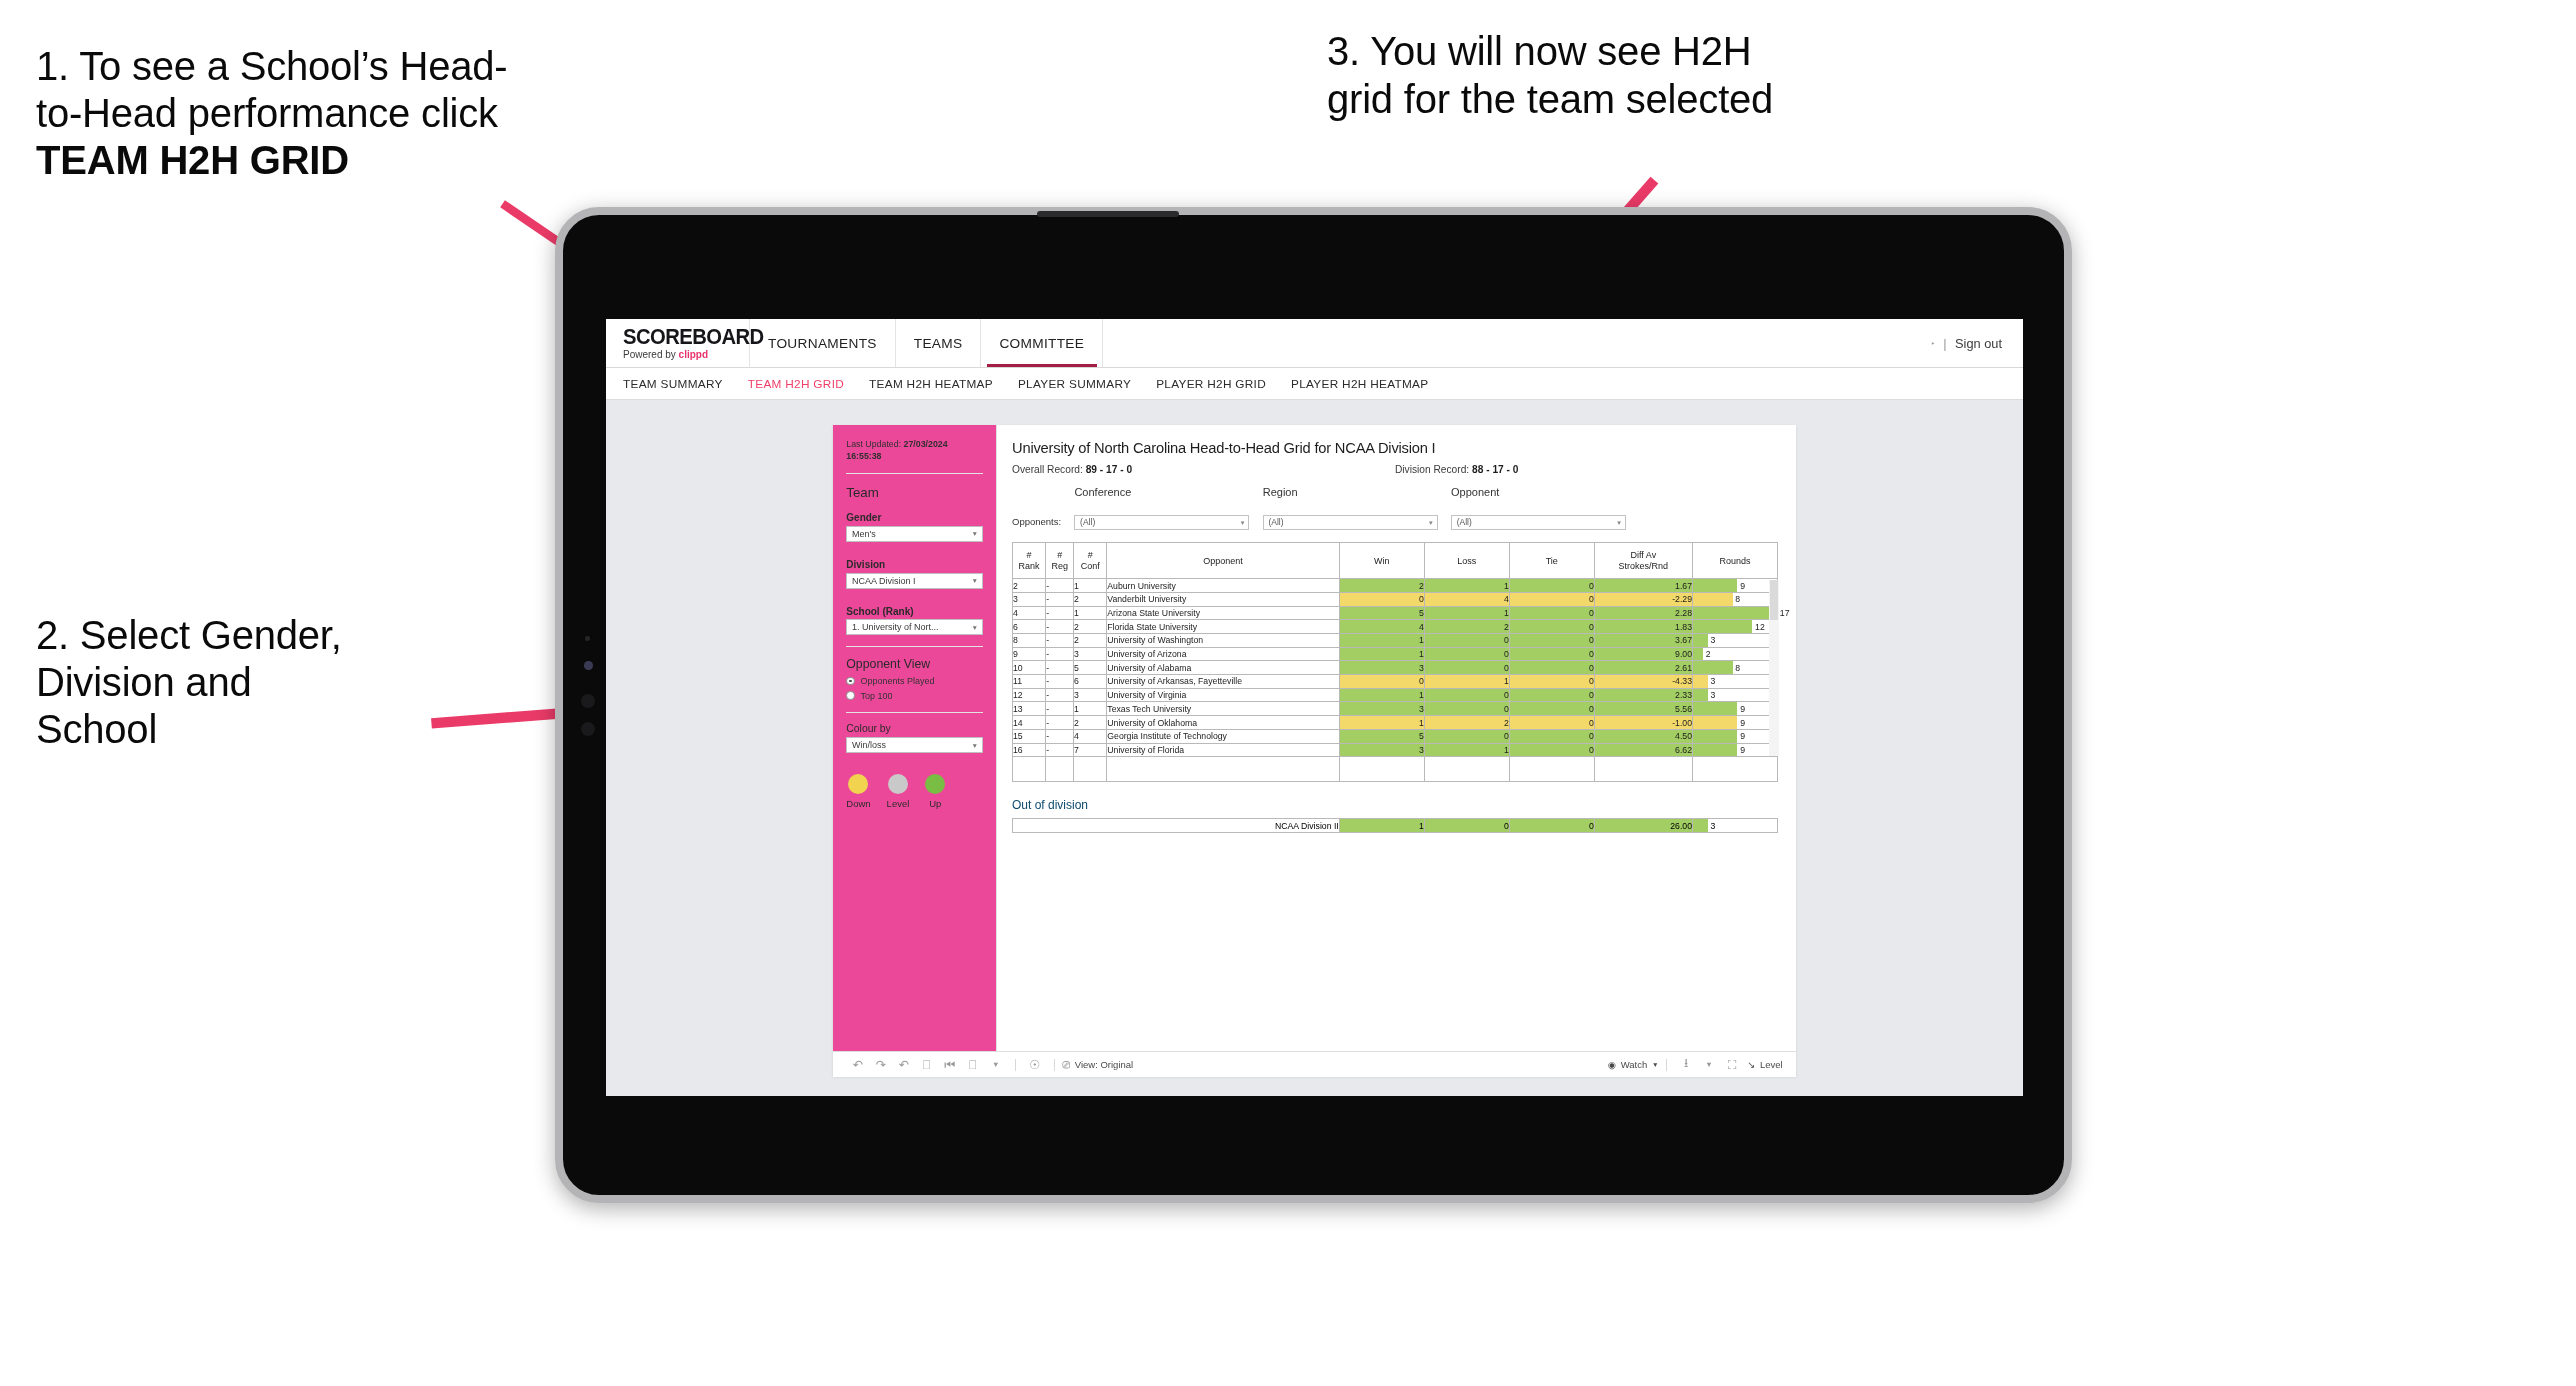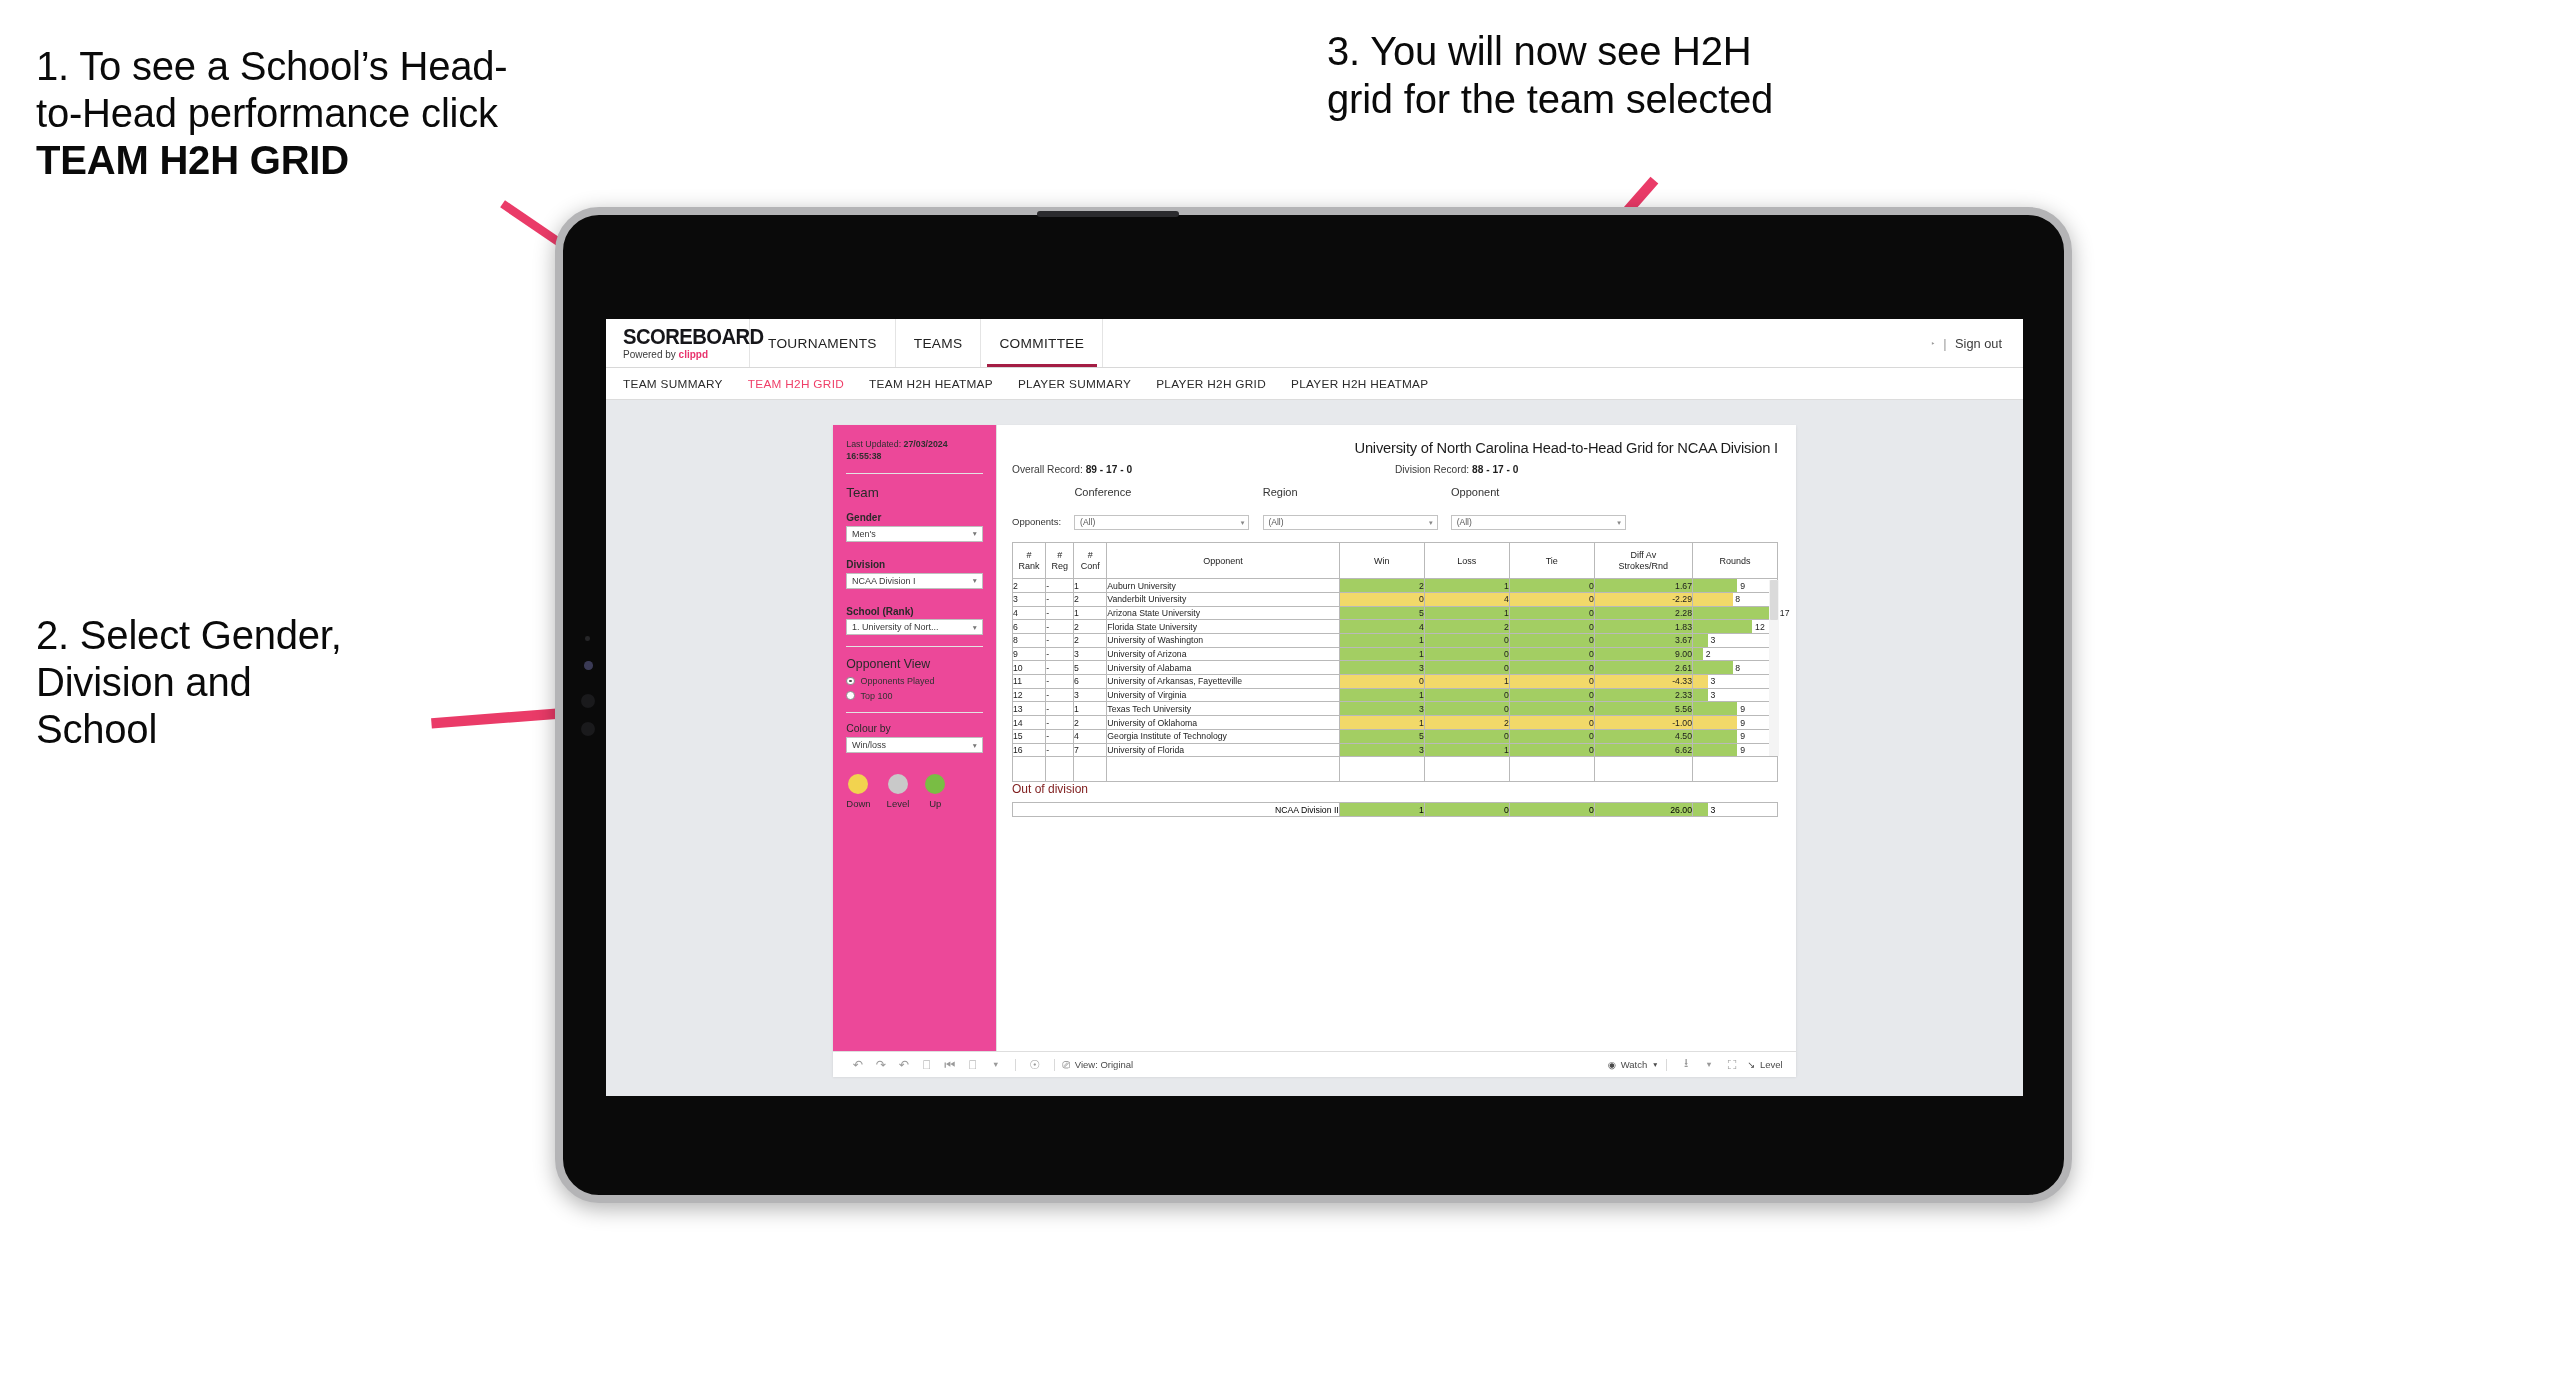--- a/index.html
+++ b/index.html
@@ -127,21 +127,21 @@
     content:""; position:absolute; left:1.9px; top:1.9px; width:2.8px; height:2.8px;
     border-radius:50%; background:#4a4a4a;
   }
   #legend { display:flex; gap:16px; margin-top: 21px; }
   .lg { text-align:center; }
   .lg .swatch { width:20px; height:20px; border-radius:50%; margin: 0 auto 3.8px; }
   .lg .cap { font-size:9.5px; color:#2c2c2c; }
 
   
   #view { flex:1; min-width:0; padding: 15px 18px 0 15px; background:#fff; position:relative; }
-  #view-title { font-size: 14.7px; color:#1d1d1d; letter-spacing:-0.2px;text-align:right; }
+  #view-title { font-size: 14.7px; color:#1d1d1d; letter-spacing:-0.2px; }
   #records { display:flex; margin-top: 7.6px; font-size: 10.2px; color:#3a3a3a; }
   #records .rec { width: 50%; }
   #records .rec b { font-weight:700; color:#1d1d1d; }
   #filters { display:flex; align-items:flex-end; gap: 13.3px; margin-top: 11.4px; }
   #filters .flabel-lead { font-size: 9.5px; color:#333; padding-bottom:2.8px; }
   .fblock { width: 175px; }
   .fblock .fl { font-size: 11px; color:#333; margin-bottom: 17px; }
   .fsel {
     height: 15px; border:0.9px solid #c3c3c3; background:#fff;
     display:flex; align-items:center; justify-content:space-between;
@@ -170,21 +170,21 @@
   tr.spacer td { height: 25px; border:0.9px solid #b9b9b9; background:#fff; }
   tr.spacer td.c-rank, tr.spacer td.c-reg, tr.spacer td.c-conf, tr.spacer td.c-opp { border-right-color:#b9b9b9; }
 
   #vscroll {
     position:absolute; right:-0.9px; top:38px; width: 9.5px; height: 176px;
     background: #f4f4f4;
   }
   #vscroll .thumb { position:absolute; left:0.9px; top:0; width:7.6px; height:40px; background:#dadada; border-radius:0.9px; }
 
   
-  #ood-title { font-size: 12px; color:#7f1d1d; }
+  #ood-title { margin-top: 16px; font-size: 12px; color:#0c4a6e; }
   table.ood { border-collapse:collapse; width:100%; margin-top: 5.7px; font-size:8.7px; table-layout:fixed; }
   table.ood td { border:0.9px solid #b9b9b9; height: 14.2px; padding:0; }
   td.ood-name { text-align:right; padding-right:3.8px; }
 
   
   #toolbar {
     height: 25.6px; border-top:0.9px solid #dedede; background:#fff;
     display:flex; align-items:center; padding: 0 13.3px; gap: 0px;
     font-size: 9.5px; color:#4d4d4d;
   }

